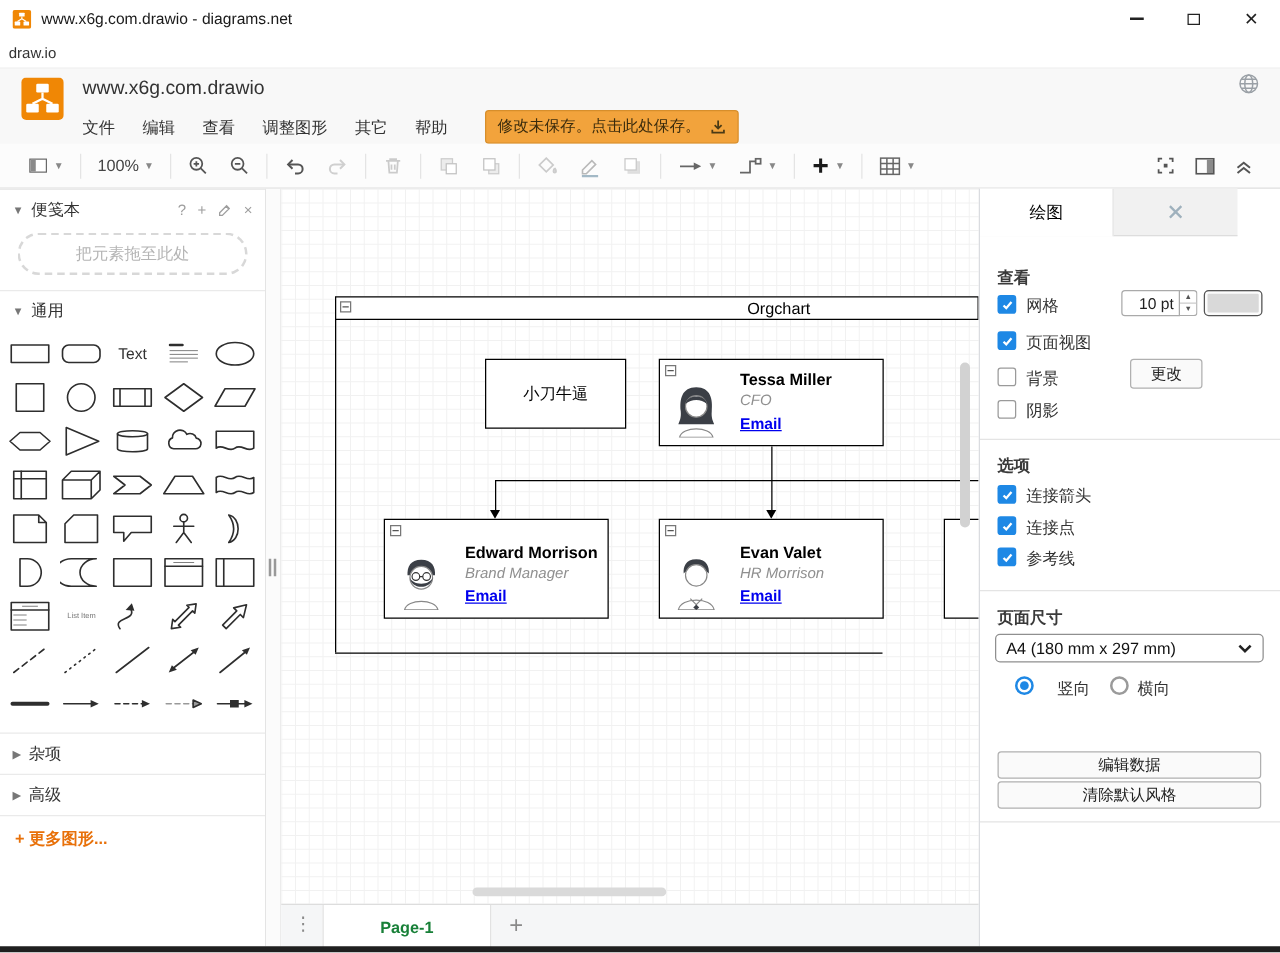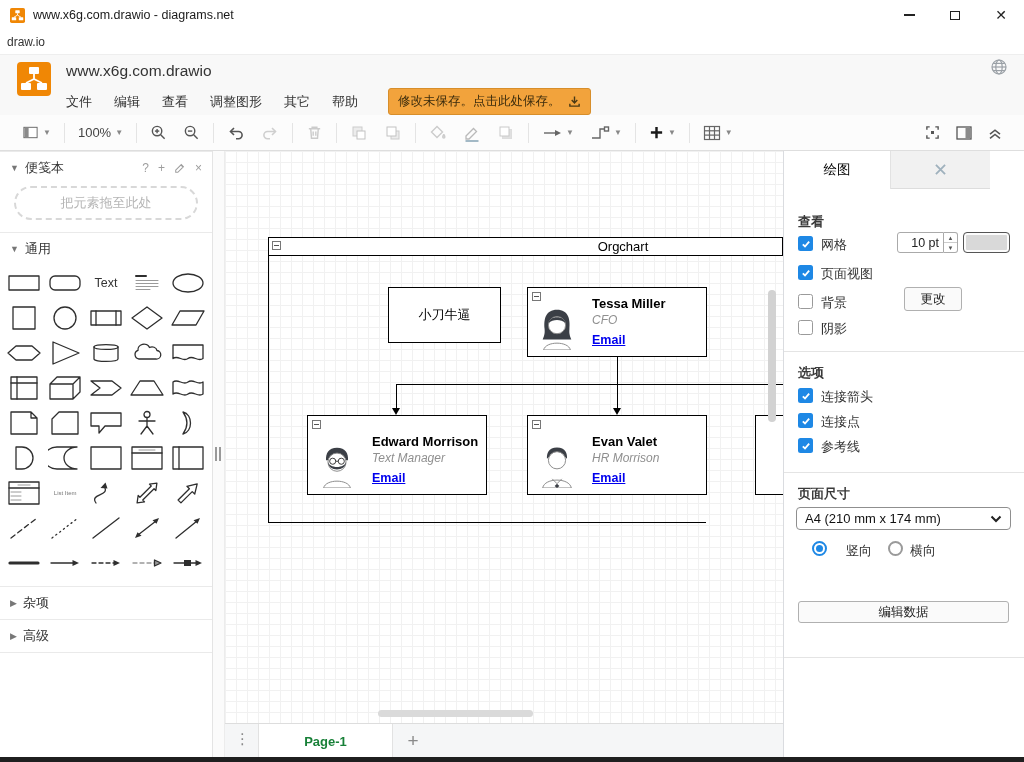--- a/index.html
+++ b/index.html
@@ -611,20 +611,23 @@
     <div class="sechdr">
       <span class="tri">▶</span>
       <span>杂项</span>
     </div>
     <hr class="sdivider">
     <div class="sechdr">
       <span class="tri">▶</span>
       <span>高级</span>
     </div>
     <hr class="sdivider">
+    <div class="moreshapes">
+      <span>+ 更多图形...</span>
+    </div>
   </div>
 
   <div class="handle">
     <div class="handlegrip">
         <i></i>
         <i></i>
       </div>
   </div>
 
   <div class="canvascol">
@@ -675,21 +678,21 @@
           <path d="M22,4 C13,4 10,10 10.5,17 H33.5 C34,10 31,4 22,4 Z" fill="#3b3f46"></path>
           <circle cx="22" cy="19" r="9.5" fill="#fff" stroke="#888"></circle>
           <path d="M12.5,18 C12,29.5 32,29.5 31.5,18 C31,26 13,26 12.5,18 Z" fill="#3b3f46"></path>
           <circle cx="17.5" cy="18" r="3.2" fill="none" stroke="#333"></circle>
             <circle cx="26.5" cy="18" r="3.2" fill="none" stroke="#333"></circle>
             <line x1="20.7" y1="18" x2="23.3" y2="18" stroke="#333"></line>
           <path d="M8,46 C10,36.5 34,36.5 36,46 Z" fill="#fff" stroke="#888"></path>
         </svg>
         <div class="cardtxt">
           <div class="cname">Edward Morrison</div>
-          <div class="crole">Text Manager</div>
+          <div class="crole">Brand Manager</div>
           <a class="cmail">Email</a>
         </div>
       </div>
 
       <div class="node card" style="left:302px;top:264px;width:180px;height:80px">
         <span class="ntoggle minusbox">
             <i></i>
           </span>
         <svg width="42" height="44" viewBox="0 0 44 46">
           <path d="M22,3.5 C13,3.5 11,10 11.5,15.5 C15,11 29,11 32.5,15.5 C33,10 31,3.5 22,3.5 Z" fill="#3b3f46"></path>
@@ -790,35 +793,38 @@
             <path d="M2.2,6.5 L4.8,9 L9.8,3.2"></path>
           </svg>
         </span>
       <span class="cblabel" style="left:37px;top:249px">参考线</span>
 
       <div class="fpdiv" style="top:283px"></div>
 
       <div class="fph" style="top:296px">页面尺寸</div>
 
       <div class="selbox" style="top:318px">
-        <span>A4 (210 mm x 174 mm)</span>
+        <span>A4 (180 mm x 297 mm)</span>
         <svg width="12" height="8" viewBox="0 0 12 8" fill="none" stroke="#222" stroke-width="2">
             <path d="M1.5,1.5 L6,6 L10.5,1.5"></path>
           </svg>
       </div>
 
       <span class="radio on" style="left:28px;top:352px">
           <i></i>
         </span>
       <span class="cblabel" style="left:62px;top:353px">竖向</span>
       <span class="radio off" style="left:104px;top:352px"></span>
       <span class="cblabel" style="left:126px;top:353px">横向</span>
 
       <span class="btn" style="left:14px;top:412px;width:211px;height:22px">
           <span>编辑数据</span>
         </span>
+      <span class="btn" style="left:14px;top:436px;width:211px;height:22px">
+          <span>清除默认风格</span>
+        </span>
 
       <div class="fpdiv" style="top:468px"></div>
     </div>
   </div>
 </div>
 
 <div class="bottomstrip"></div>
 
 </body></html>

